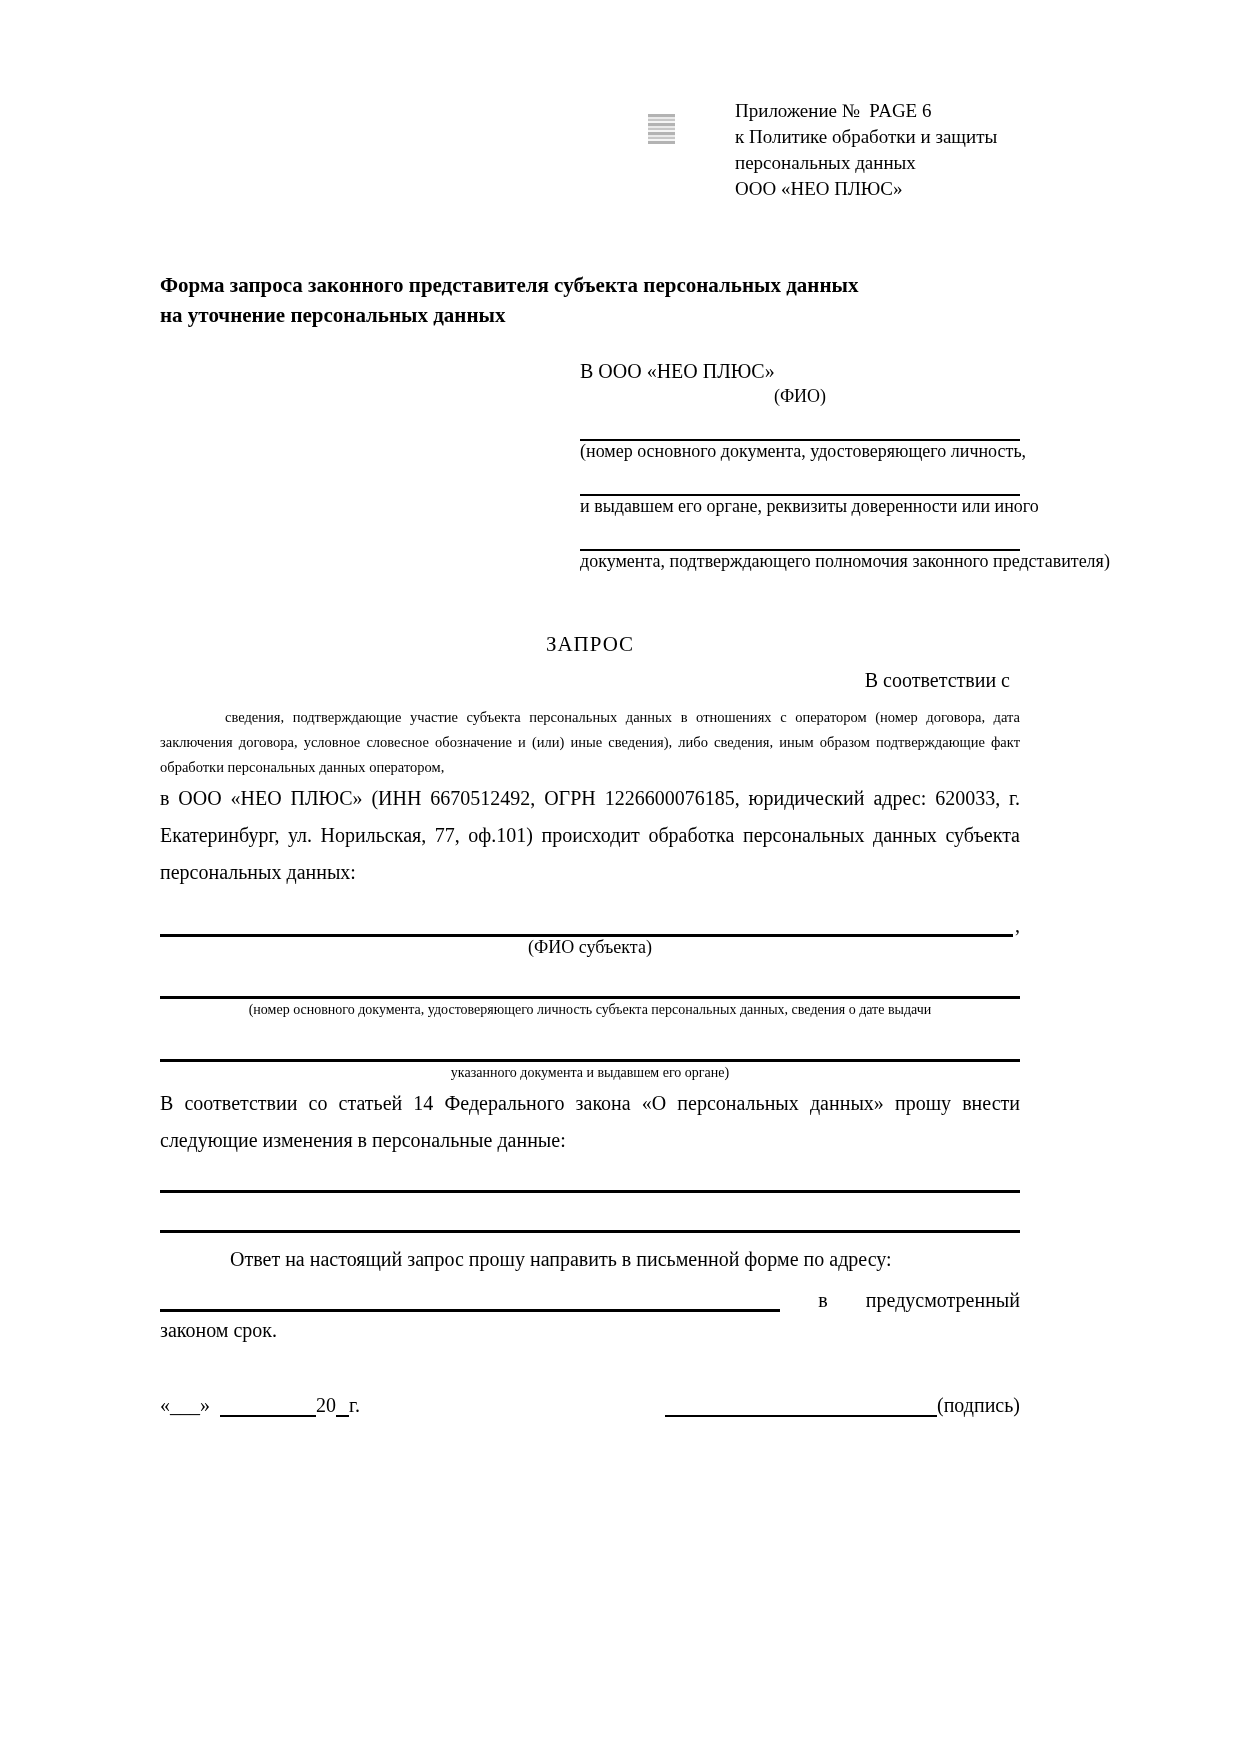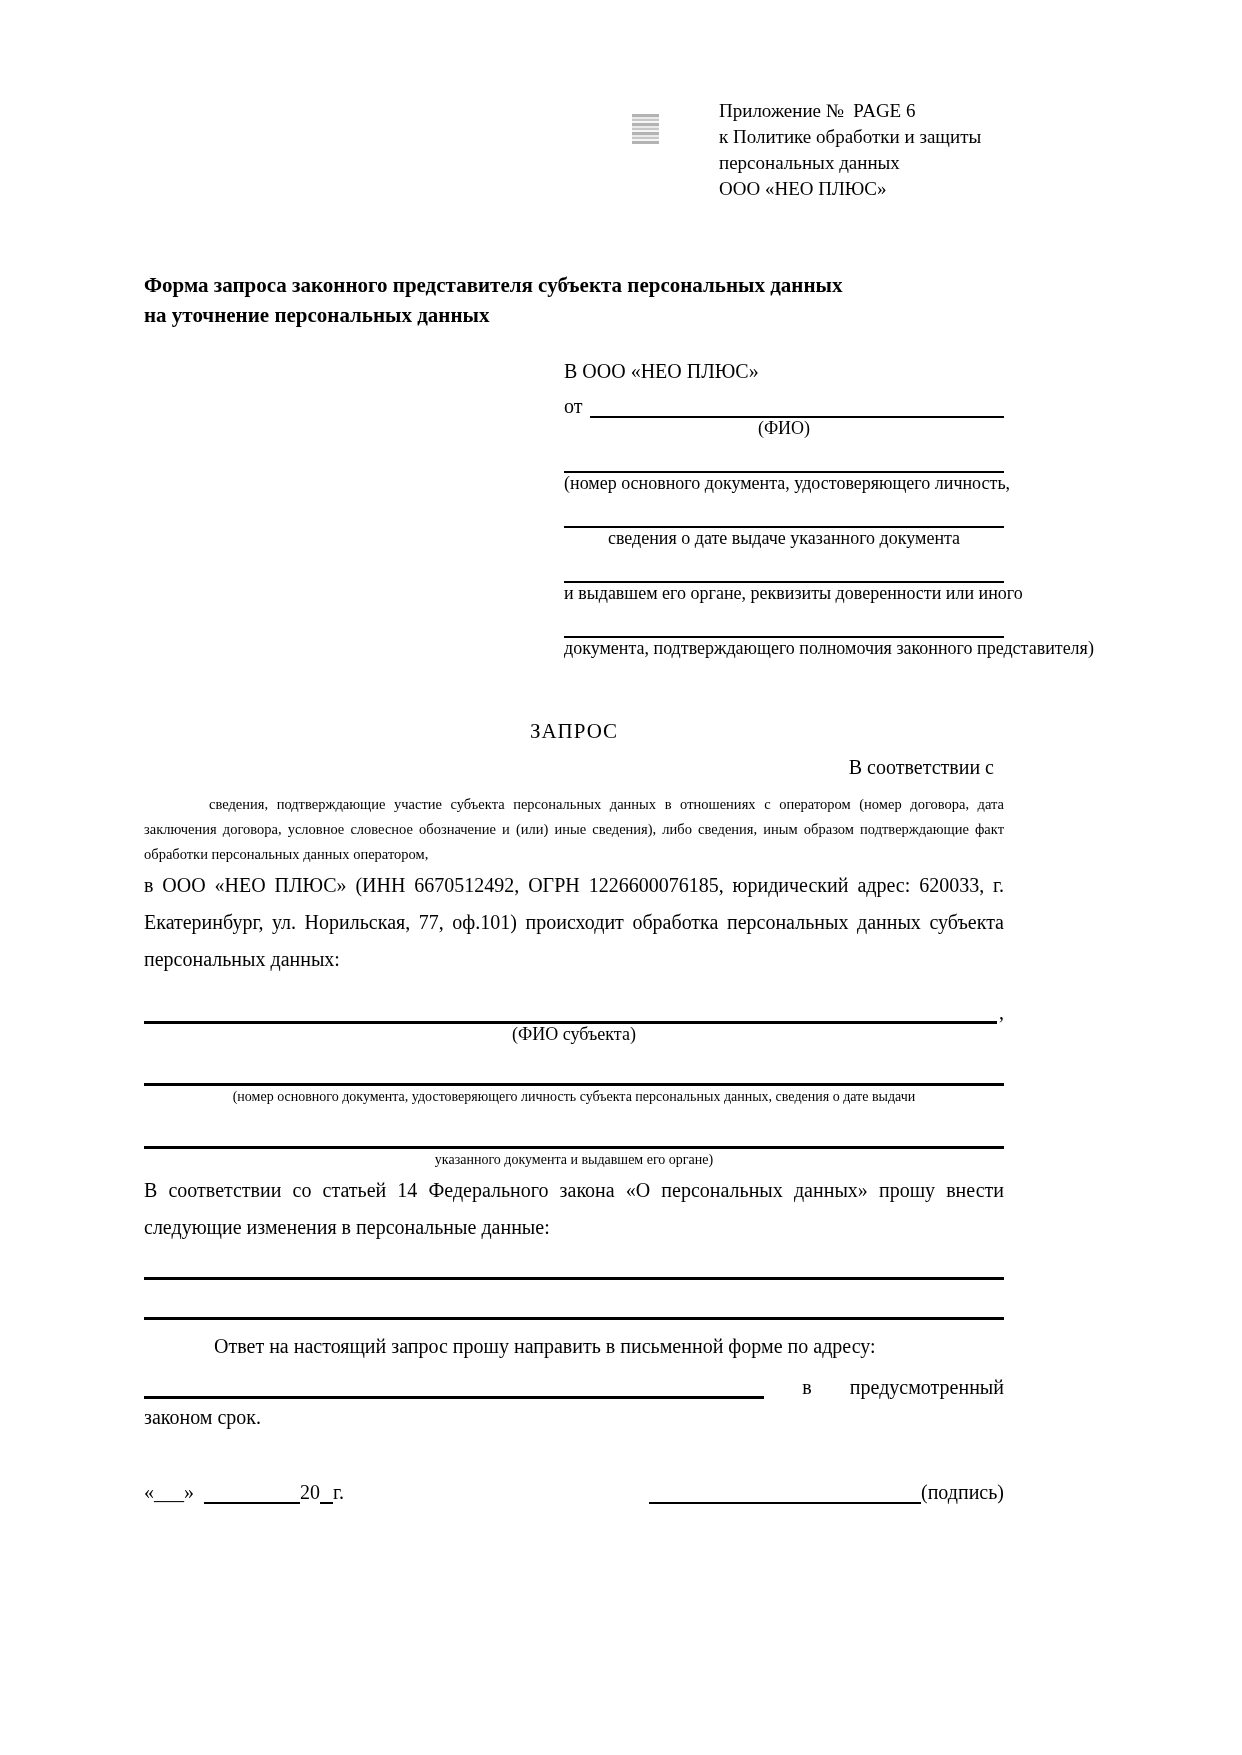--- a/index.html
+++ b/index.html
@@ -1,18 +1,18 @@
 <!DOCTYPE html>
 <html><head>
 <meta charset="utf-8">
 <style>
   * { margin: 0; padding: 0; box-sizing: border-box; }
   body { background: #ffffff; font-family: "Liberation Serif", "DejaVu Serif", serif; color: #000; }
   .page { position: relative; width: 1242px; min-height: 1755px; background: #fff; overflow: hidden; }
-  .content { position: absolute; left: 144px; top: 0; width: 860px; }
+  .content { position: absolute; left: 160px; top: 0; width: 860px; }
 
   
   .header-row { position: relative; margin-top: 98px; min-height: 106px; }
   .stamp { position: absolute; left: 488px; top: 16px; width: 27px; height: 30px;
            background: repeating-linear-gradient(180deg,#9a9a9a 0 3px,#e3e3e3 3px 5px,#b5b5b5 5px 7px,#f2f2f2 7px 9px);
            opacity: .75; filter: blur(.4px); }
   .hdr-block { margin-left: 575px; font-size: 19px; line-height: 26px; text-align: left; }
 
   
   .title { margin-top: 66px; text-align: left; font-weight: bold; font-size: 21px; line-height: 30px; }
@@ -76,33 +76,25 @@
       </div>
     </div>
 
     <div class="title">
       <div>Форма запроса законного представителя субъекта персональных данных</div>
       <div>на уточнение персональных данных</div>
     </div>
 
     <div class="addr">
       <div class="addr-to">В ООО «НЕО ПЛЮС»</div>
-      <div class="from-row">
-        <span class="lbl">от</span>
-        <span class="fill"></span>
-      </div>
       <div class="cap">(ФИО)</div>
 
       <div class="field">
         <div class="blank"></div>
         <div class="cap">(номер основного документа, удостоверяющего личность,</div>
-      </div>
-      <div class="field">
-        <div class="blank"></div>
-        <div class="cap">сведения о дате выдаче указанного документа</div>
       </div>
       <div class="field">
         <div class="blank"></div>
         <div class="cap">и выдавшем его органе, реквизиты доверенности или иного</div>
       </div>
       <div class="field">
         <div class="blank"></div>
         <div class="cap">документа, подтверждающего полномочия законного представителя)</div>
       </div>
     </div>

